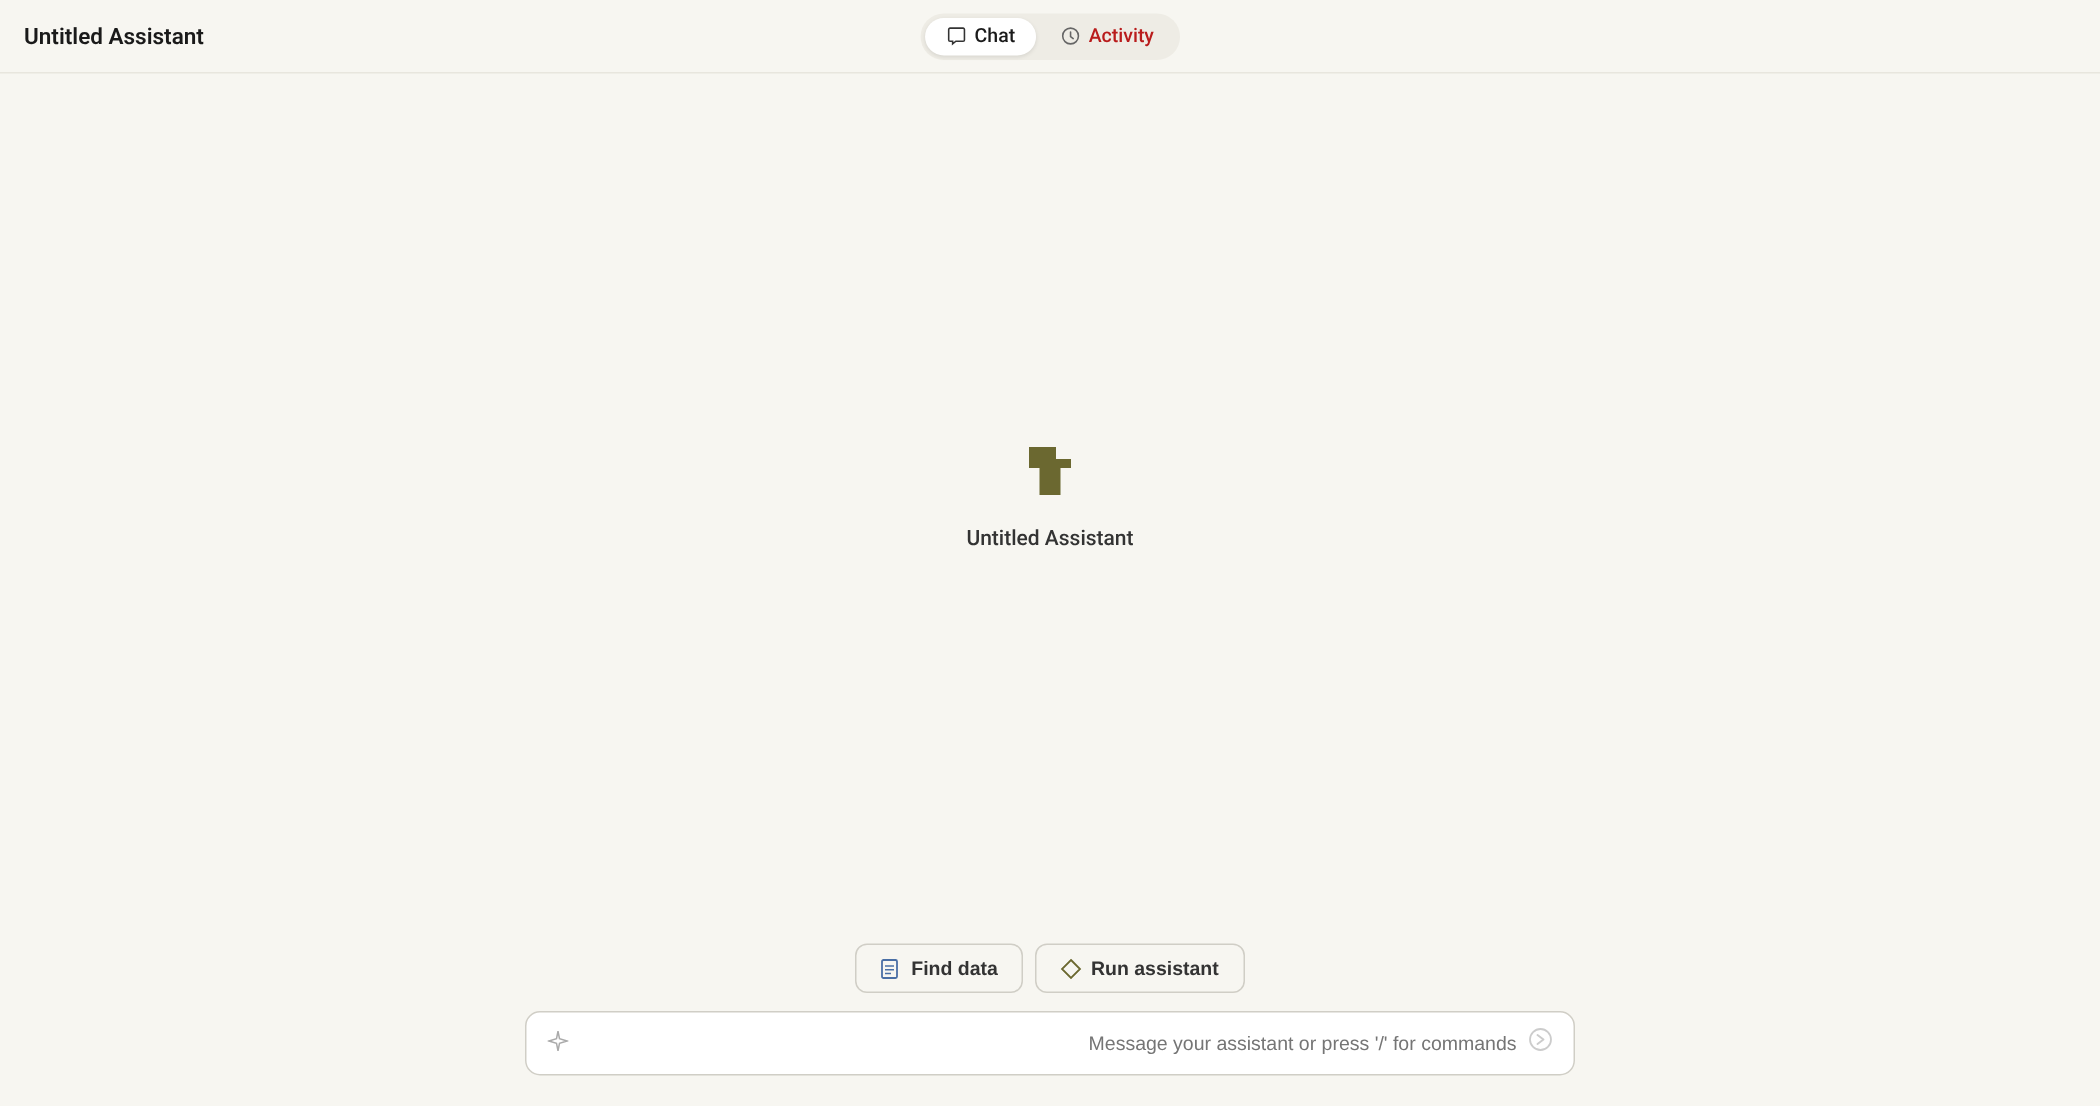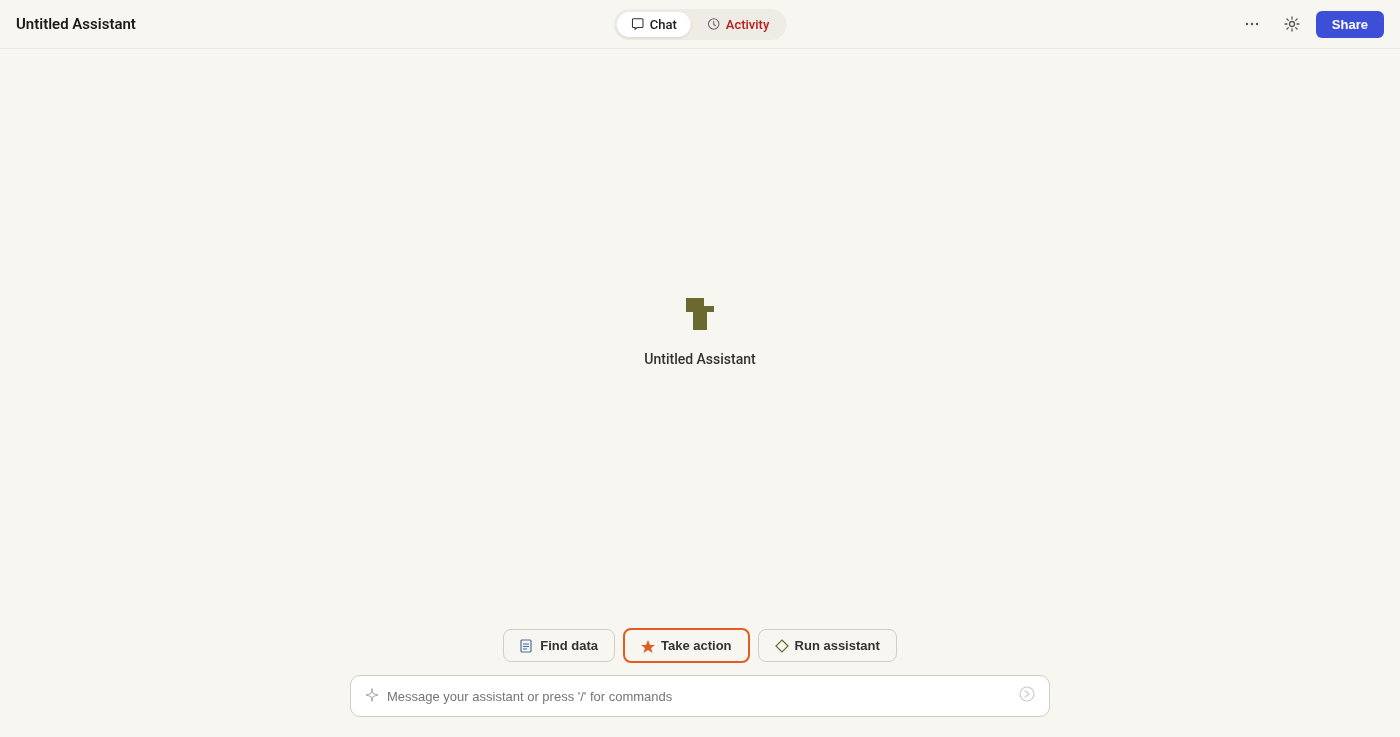--- a/index.html
+++ b/index.html
@@ -176,20 +176,21 @@
       flex-shrink: 0;
     }
 
     .message-input {
       flex: 1;
       border: none;
       outline: none;
       background: transparent;
       font-size: 13px;
       color: #737373;
+      text-align: right;
     }
 
     .send-btn {
       color: #aaa;
       font-size: 16px;
       cursor: pointer;
       flex-shrink: 0;
       background: transparent;
       border: none;
     }
@@ -216,36 +217,20 @@
     </div>
     <div class="tab-item">
       <svg class="activity-icon-svg" viewBox="0 0 16 16" fill="none" xmlns="http://www.w3.org/2000/svg">
         <circle cx="8" cy="8" r="6" stroke="#666" stroke-width="1.2" fill="none"></circle>
         <path d="M8 5v3.5l2 1.5" stroke="#666" stroke-width="1.2" stroke-linecap="round"></path>
       </svg>
       <span>Activity</span>
     </div>
   </div>
 
-  <div class="header-actions">
-    <button class="icon-btn">
-      <svg width="16" height="16" viewBox="0 0 16 16" fill="none">
-        <circle cx="3" cy="8" r="1.2" fill="#555"></circle>
-        <circle cx="8" cy="8" r="1.2" fill="#555"></circle>
-        <circle cx="13" cy="8" r="1.2" fill="#555"></circle>
-      </svg>
-    </button>
-    <button class="icon-btn">
-      <svg width="16" height="16" viewBox="0 0 16 16" fill="none">
-        <circle cx="8" cy="8" r="2.5" stroke="#555" stroke-width="1.3" fill="none"></circle>
-        <path d="M8 1v2M8 13v2M1 8h2M13 8h2M2.93 2.93l1.41 1.41M11.66 11.66l1.41 1.41M2.93 13.07l1.41-1.41M11.66 4.34l1.41-1.41" stroke="#555" stroke-width="1.3" stroke-linecap="round"></path>
-      </svg>
-    </button>
-    <button class="share-btn">Share</button>
-  </div>
 </div>
 
 <div class="main-content">
   <div class="assistant-logo">
     <svg width="48" height="48" viewBox="0 0 48 48" fill="none" xmlns="http://www.w3.org/2000/svg">
 
       <rect x="10" y="8" width="28" height="14" fill="#6b6830"></rect>
       <rect x="17" y="22" width="14" height="18" fill="#6b6830"></rect>
 
       <rect x="28" y="8" width="10" height="8" fill="#f7f6f1"></rect>
@@ -259,26 +244,20 @@
     <button class="action-btn">
       <svg width="14" height="14" viewBox="0 0 14 14" fill="none">
         <rect x="1" y="1" width="10" height="12" rx="1" stroke="#4a6fa5" stroke-width="1.2" fill="none"></rect>
         <line x1="3" y1="5" x2="9" y2="5" stroke="#4a6fa5" stroke-width="1.1"></line>
         <line x1="3" y1="7.5" x2="9" y2="7.5" stroke="#4a6fa5" stroke-width="1.1"></line>
         <line x1="3" y1="10" x2="7" y2="10" stroke="#4a6fa5" stroke-width="1.1"></line>
       </svg>
       <span>Find data</span>
     </button>
 
-    <button class="action-btn highlighted">
-      <svg width="14" height="14" viewBox="0 0 14 14" fill="none">
-        <polygon points="7,1 9,6 14,6 10,9 11.5,14 7,11 2.5,14 4,9 0,6 5,6" fill="#e05c20"></polygon>
-      </svg>
-      <span>Take action</span>
-    </button>
 
     <button class="action-btn">
       <svg width="14" height="14" viewBox="0 0 14 14" fill="none">
         <path d="M7 1L13 7L7 13L1 7Z" stroke="#6b6830" stroke-width="1.2" fill="none"></path>
       </svg>
       <span>Run assistant</span>
     </button>
   </div>
 
   <div class="message-input-container">

